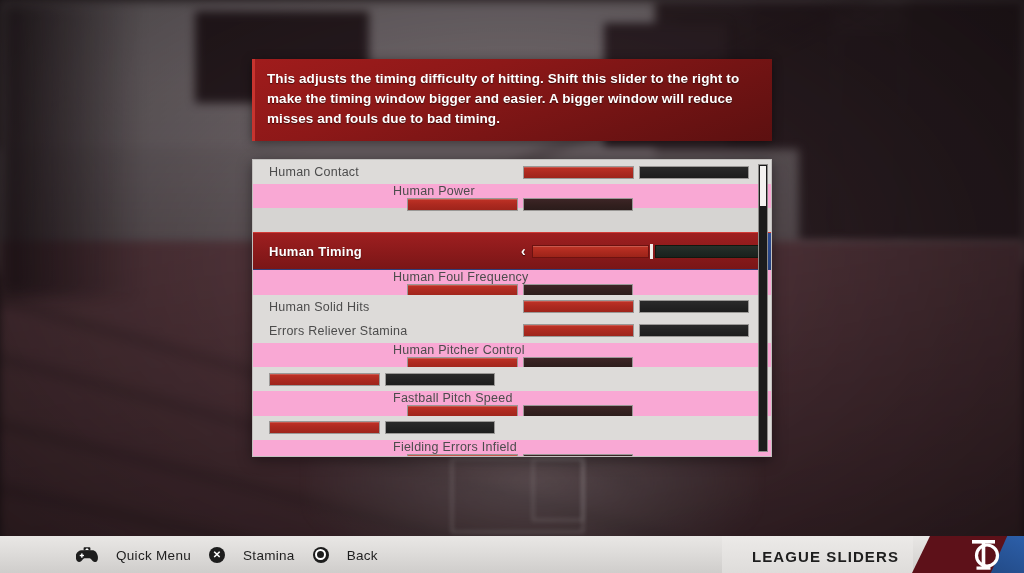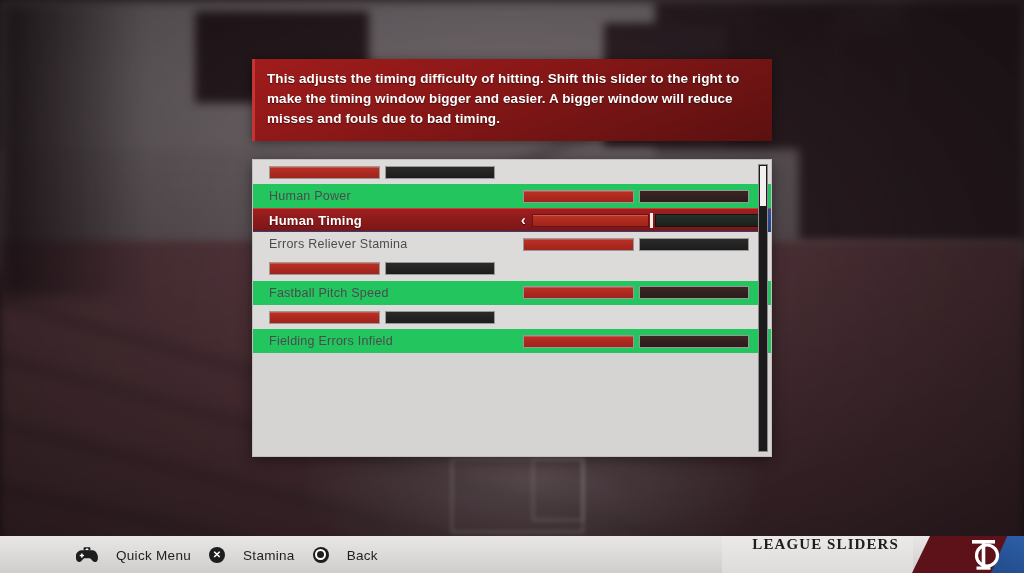--- a/index.html
+++ b/index.html
@@ -107,21 +107,21 @@
   }
   #rows { position:absolute; left:0; top:0; right:0; }
 
   .row {
     position:relative;
     height:24.2px;
     display:flex; align-items:center;
     padding-left:16px;
     background:#dddbd9;
   }
-  .row.alt { background:#22c55e; }
+  .row.alt { background:#f9a8d4;flex-direction:column; }
   .row .label {
     font-size:12.5px;
     color:#4c4c4c;
     letter-spacing:.25px;
     white-space:nowrap;
     flex:0 0 auto;
     width:254px;
   }
 
   
@@ -142,21 +142,22 @@
   }
   .row.alt .bar-right {
     background:linear-gradient(180deg,#3d2526 0%,#33201f 50%,#2b1c1b 100%);
   }
 
   
   .row.selected {
     background:linear-gradient(180deg,#9e1f20 0%,#8c1a1b 50%,#7a1617 100%);
     border-top:1px solid #d23a36;
     border-bottom:1px solid #2f3f7a;
-    height:24px;
+    height:38px;
+    margin-top:24px;
   }
   .row.selected .label {
     color:#ffffff; font-weight:bold; font-size:13px;
     text-shadow:0 1px 1px rgba(0,0,0,.5);
   }
   .row.selected .bars { align-items:center; }
   .row.selected .bar-left {
     width:117px;
     background:linear-gradient(180deg,#bf3527 0%,#ae2a1f 50%,#9c2419 100%);
     border:1px solid #6d1210;
@@ -212,21 +213,21 @@
     content:""; width:7px; height:7px; border-radius:50%;
     border:2px solid #fff;
   }
 
   
   #title-wrap {
     position:absolute; right:0; bottom:0; height:37px; display:flex; align-items:stretch;
   }
   #title-plate {
     background:linear-gradient(180deg,#eceae8 0%,#dedcda 100%);
-    display:flex; align-items:flex-start; padding:0 14px 16px 30px;font-family:Liberation Serif, serif;
+    display:flex; align-items:flex-end; padding:0 14px 8px 30px;
   }
   #title-plate .ttext {
     font-size:15px; font-weight:bold; color:#1e1e1e; letter-spacing:1.1px;
   }
   #title-angle {
     width:34px;
     background:#5d1119;
     clip-path:polygon(18px 0, 100% 0, 100% 100%, 0 100%);
     margin-left:-1px;
   }
@@ -271,20 +272,21 @@
   <div class="bg-vignette"></div>
 </div>
 
 <div id="tooltip">
   <span>This adjusts the timing difficulty of hitting. Shift this slider to the right to make the timing window bigger and easier. A bigger window will reduce misses and fouls due to bad timing.</span>
 </div>
 
 <div id="panel">
   <div id="rows">
       <div class="row">
+        <span class="label">Human Contact</span>
         <div class="bars">
           <div class="bar-left"></div>
           <div class="bar-right"></div>
         </div>
       </div>
       <div class="row alt">
         <span class="label">Human Power</span>
         <div class="bars">
           <div class="bar-left"></div>
           <div class="bar-right"></div>
@@ -293,22 +295,43 @@
       <div class="row selected">
         <span class="label">Human Timing</span>
         <div class="bars">
           <span class="chev chev-l">‹</span>
           <div class="bar-left"></div>
           <div class="bar-thumb"></div>
           <div class="bar-right"></div>
         </div>
         <div class="sel-edge"></div>
       </div>
+      <div class="row alt">
+        <span class="label">Human Foul Frequency</span>
+        <div class="bars">
+          <div class="bar-left"></div>
+          <div class="bar-right"></div>
+        </div>
+      </div>
+      <div class="row">
+        <span class="label">Human Solid Hits</span>
+        <div class="bars">
+          <div class="bar-left"></div>
+          <div class="bar-right"></div>
+        </div>
+      </div>
       <div class="row">
         <span class="label">Errors Reliever Stamina</span>
+        <div class="bars">
+          <div class="bar-left"></div>
+          <div class="bar-right"></div>
+        </div>
+      </div>
+      <div class="row alt">
+        <span class="label">Human Pitcher Control</span>
         <div class="bars">
           <div class="bar-left"></div>
           <div class="bar-right"></div>
         </div>
       </div>
       <div class="row">
         <div class="bars">
           <div class="bar-left"></div>
           <div class="bar-right"></div>
         </div>

